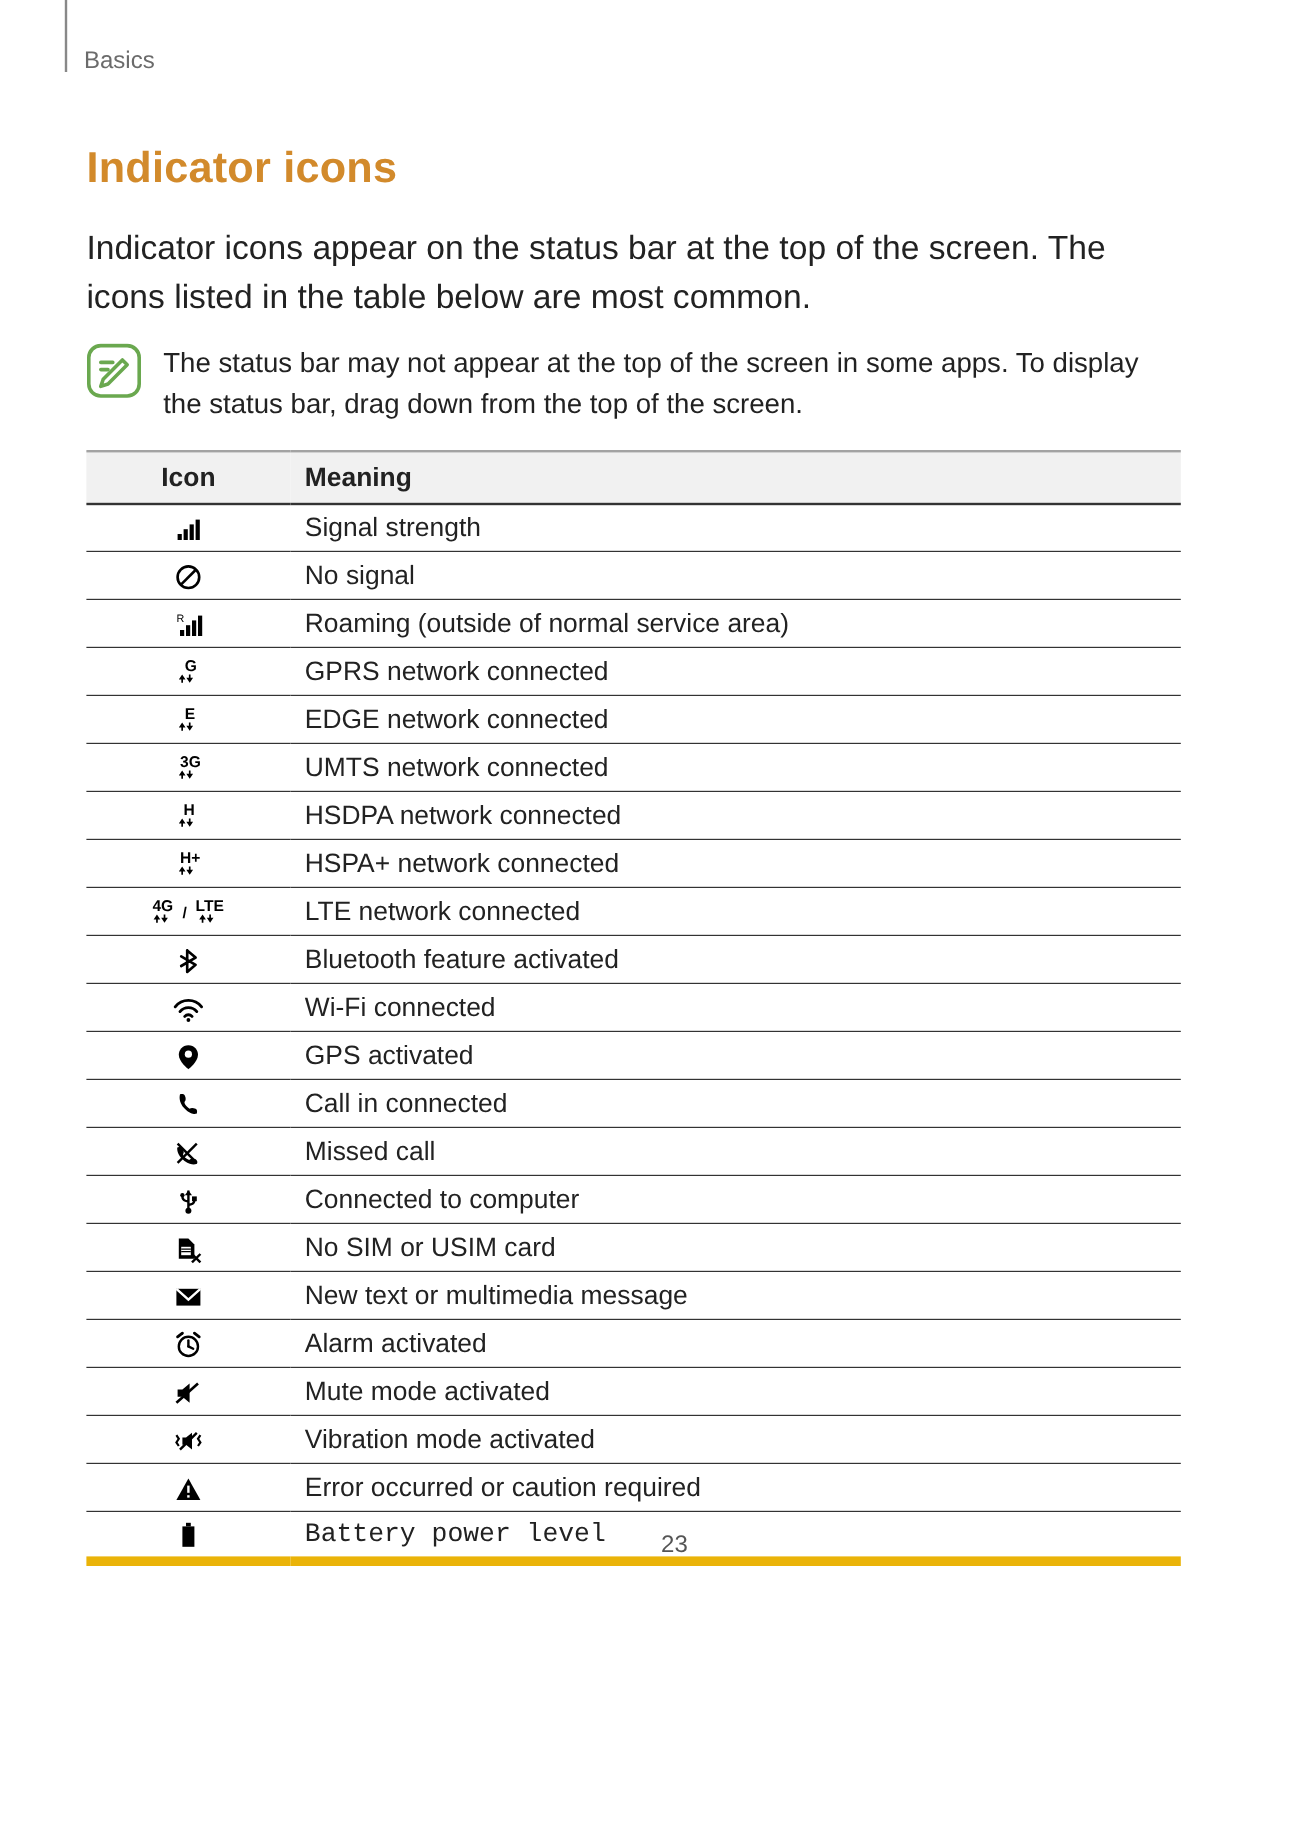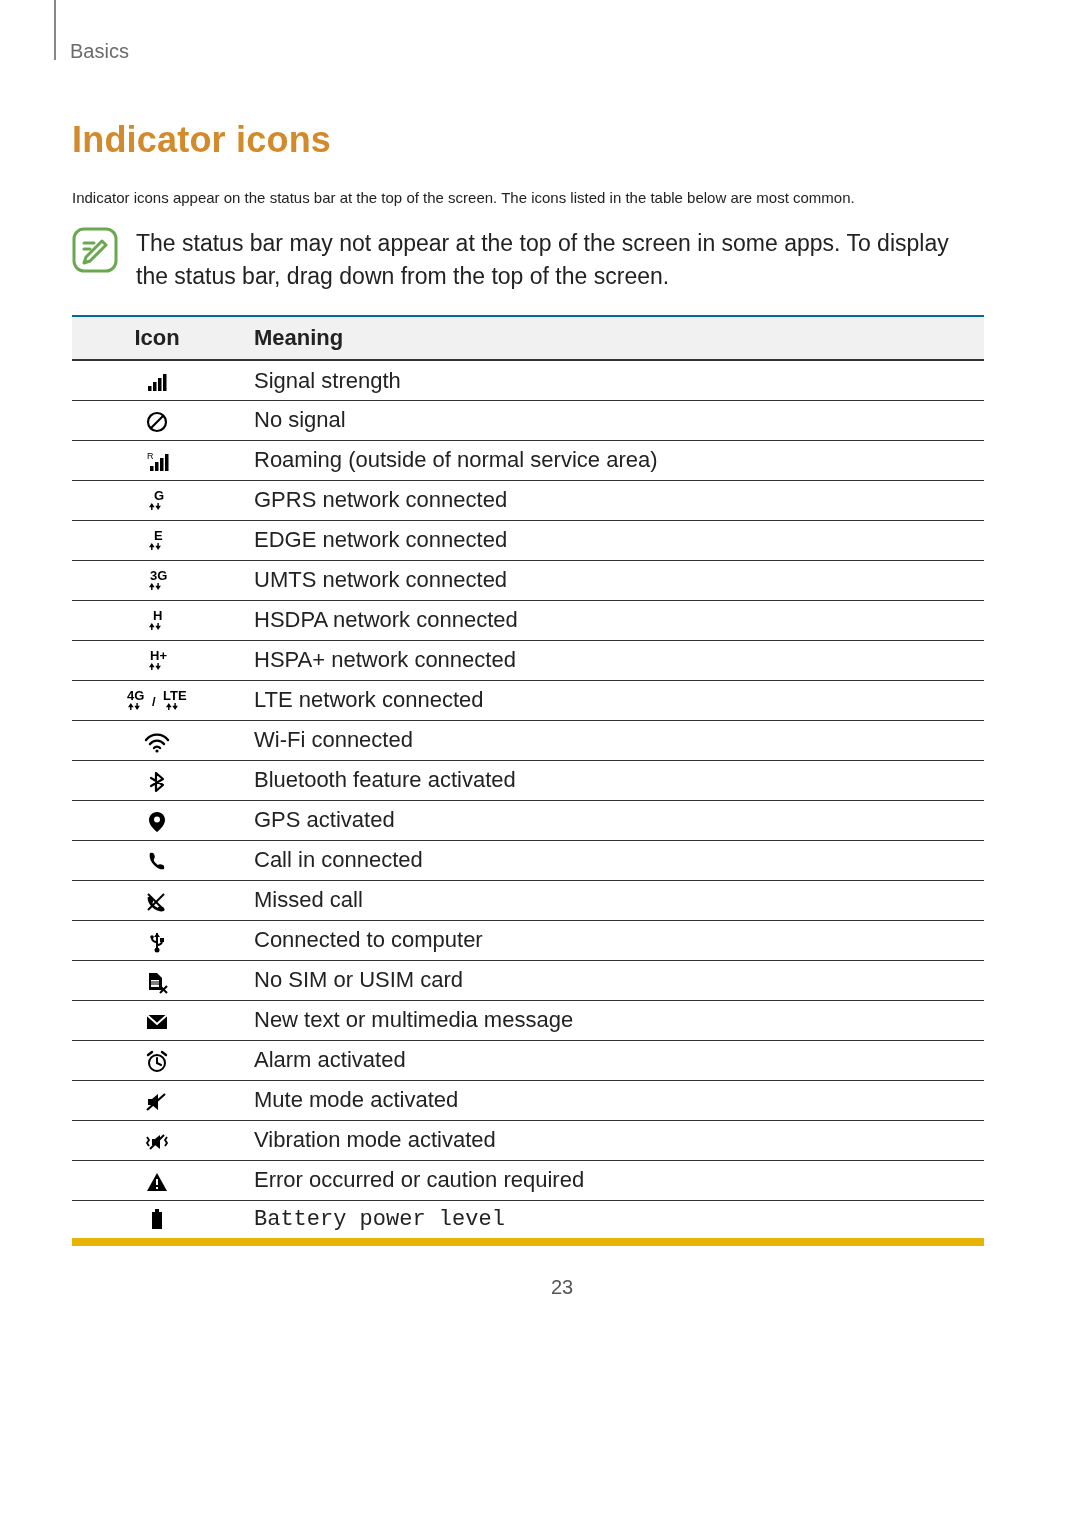--- a/index.html
+++ b/index.html
@@ -1,26 +1,26 @@
 <!DOCTYPE html>
 <html><head>
 <meta charset="utf-8">
 <style>
   * { box-sizing: border-box; margin: 0; padding: 0; }
   html, body { width: 1080px; height: 1527px; background: #fff; font-family: "Segoe UI", "Helvetica Neue", Arial, sans-serif; color: #222; }
   .page { position: relative; width: 1080px; height: 1527px; padding: 38px 96px 0 72px; }
   .header-line { position: absolute; top: 0; left: 54px; width: 2px; height: 60px; background: #888; }
   .breadcrumb { font-size: 20px; color: #6b6b6b; margin-left: -2px; margin-top: 2px; margin-bottom: 56px; }
   .title { font-size: 36px; font-weight: 600; color: #d28a2b; margin-bottom: 26px; letter-spacing: 0.2px; }
-  .intro { font-size: 15px; line-height: 1.45; margin-bottom: 18px; color: #222; }
+  .intro { font-size: 28px; line-height: 1.45; margin-bottom: 18px; color: #222; }
   .note { display: flex; align-items: flex-start; gap: 18px; margin-bottom: 22px; }
   .note-text { font-size: 23px; line-height: 1.45; color: #222; flex: 1; }
   .note-icon-wrap { width: 46px; height: 46px; flex: none; }
   table { width: 100%; border-collapse: collapse; }
-  thead th { background: #f1f1f1; border-top: 2px solid #0369a1; border-bottom: 2px solid #333; text-align: left; font-size: 22px; font-weight: 700; padding: 8px 12px; }
+  thead th { background: #f1f1f1; border-top: 2px solid #a3a3a3; border-bottom: 2px solid #333; text-align: left; font-size: 22px; font-weight: 700; padding: 8px 12px; }
   thead th.icon-col { text-align: center; width: 170px; }
   tbody td { border-bottom: 1px solid #333; font-size: 22px; padding: 6px 12px; vertical-align: middle; height: 40px; }
   tbody tr:last-child td { border-bottom: 8px solid #eab308; font-family: Liberation Mono, monospace; }
   td.icon-cell { text-align: center; width: 170px; }
   td.icon-cell svg { vertical-align: middle; }
   td.icon-cell .txt { font-size: 13px; font-weight: 700; fill: #000; font-family: Arial, sans-serif; }
   .pagenum { position: absolute; bottom: 228px; left: 0; right: 0; text-align: center; font-size: 20px; color: #555; margin-left: 44px; }
 </style>
 </head>
 <body>
@@ -244,32 +244,32 @@
             <text x="25" y="16" class="txt" font-size="15">/</text>
             <text x="36" y="10" class="txt" font-size="10">LTE</text>
               <g transform="translate(39,13) scale(0.7)">
                 <use href="#ic-arrows"></use>
               </g>
           </svg>
         </td>
         <td>LTE network connected</td>
       </tr>
       <tr>
+        <td class="icon-cell"><svg width="18" height="24">
+              <use href="#ic-bluetooth"></use>
+            </svg></td>
+        <td>Bluetooth feature activated</td>
+      </tr>
+      <tr>
         <td class="icon-cell"><svg width="26" height="24">
               <use href="#ic-wifi"></use>
             </svg></td>
         <td>Wi-Fi connected</td>
       </tr>
       <tr>
-        <td class="icon-cell"><svg width="18" height="24">
-              <use href="#ic-bluetooth"></use>
-            </svg></td>
-        <td>Bluetooth feature activated</td>
-      </tr>
-      <tr>
         <td class="icon-cell"><svg width="20" height="24">
               <use href="#ic-gps"></use>
             </svg></td>
         <td>GPS activated</td>
       </tr>
       <tr>
         <td class="icon-cell"><svg width="22" height="24">
               <use href="#ic-call"></use>
             </svg></td>
         <td>Call in connected</td>

